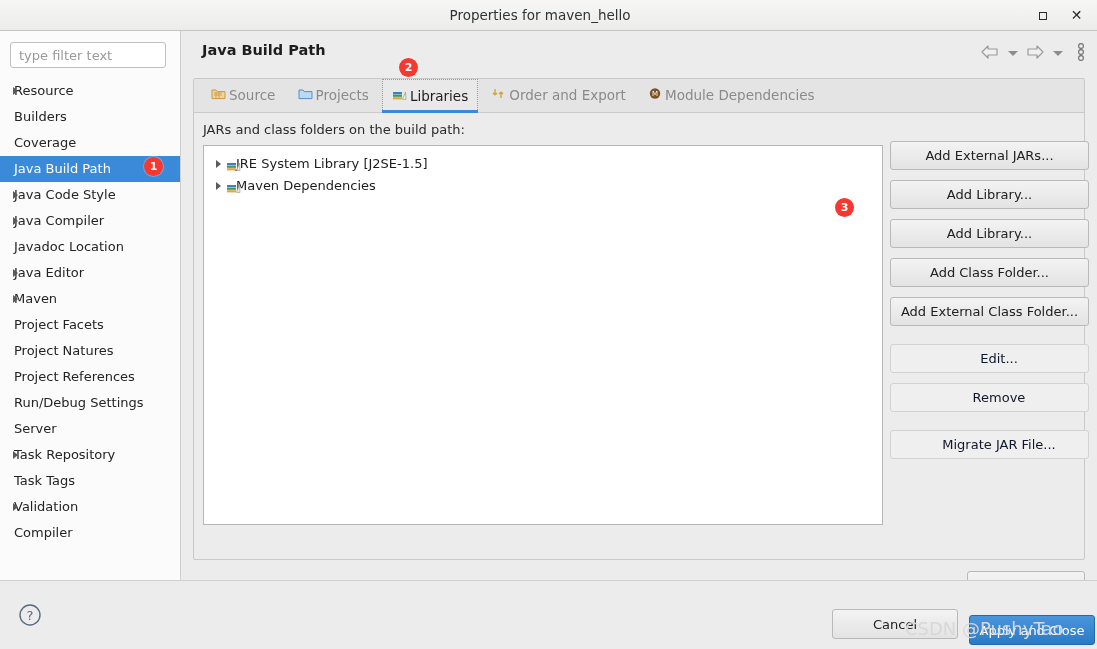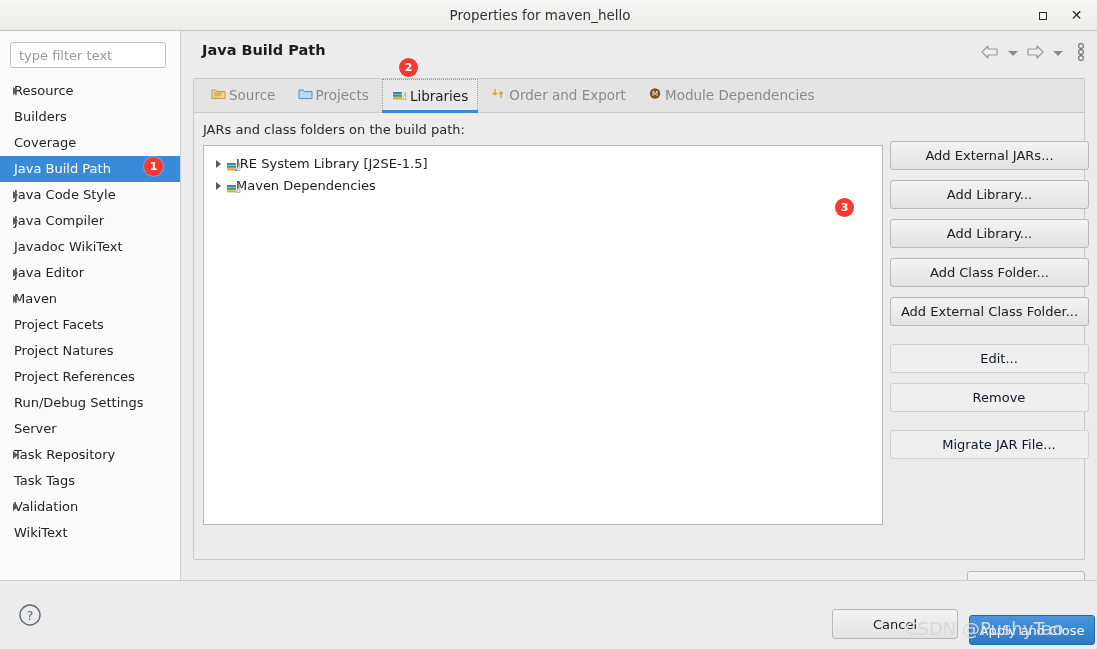--- a/index.html
+++ b/index.html
@@ -392,32 +392,32 @@
     <div class="filter-wrap">
       <input class="filter-input" type="text" placeholder="type filter text" style="">
     </div>
     <div class="tree-list">
       <div class="tree-item"><span class="tree-arrow"></span><span>Resource</span></div>
       <div class="tree-item"><span>Builders</span></div>
       <div class="tree-item"><span>Coverage</span></div>
       <div class="tree-item selected"><span>Java Build Path</span></div>
       <div class="tree-item"><span class="tree-arrow"></span><span>Java Code Style</span></div>
       <div class="tree-item"><span class="tree-arrow"></span><span>Java Compiler</span></div>
-      <div class="tree-item"><span>Javadoc WikiText</span></div>
+      <div class="tree-item"><span>Javadoc Location</span></div>
       <div class="tree-item"><span class="tree-arrow"></span><span>Java Editor</span></div>
       <div class="tree-item"><span class="tree-arrow"></span><span>Maven</span></div>
       <div class="tree-item"><span>Project Facets</span></div>
       <div class="tree-item"><span>Project Natures</span></div>
       <div class="tree-item"><span>Project References</span></div>
       <div class="tree-item"><span>Run/Debug Settings</span></div>
       <div class="tree-item"><span>Server</span></div>
       <div class="tree-item"><span class="tree-arrow"></span><span>Task Repository</span></div>
       <div class="tree-item"><span>Task Tags</span></div>
       <div class="tree-item"><span class="tree-arrow"></span><span>Validation</span></div>
-      <div class="tree-item"><span>WikiText</span></div>
+      <div class="tree-item"><span>Compiler</span></div>
     </div>
   </div>
 
   <div class="content">
 
     <div class="page-header">
       <div class="page-title">Java Build Path</div>
       <div class="hdr-tools">
         <span class="hdr-btn">
           <svg class="arrow-svg" width="19" height="16" viewBox="0 0 19 16">

